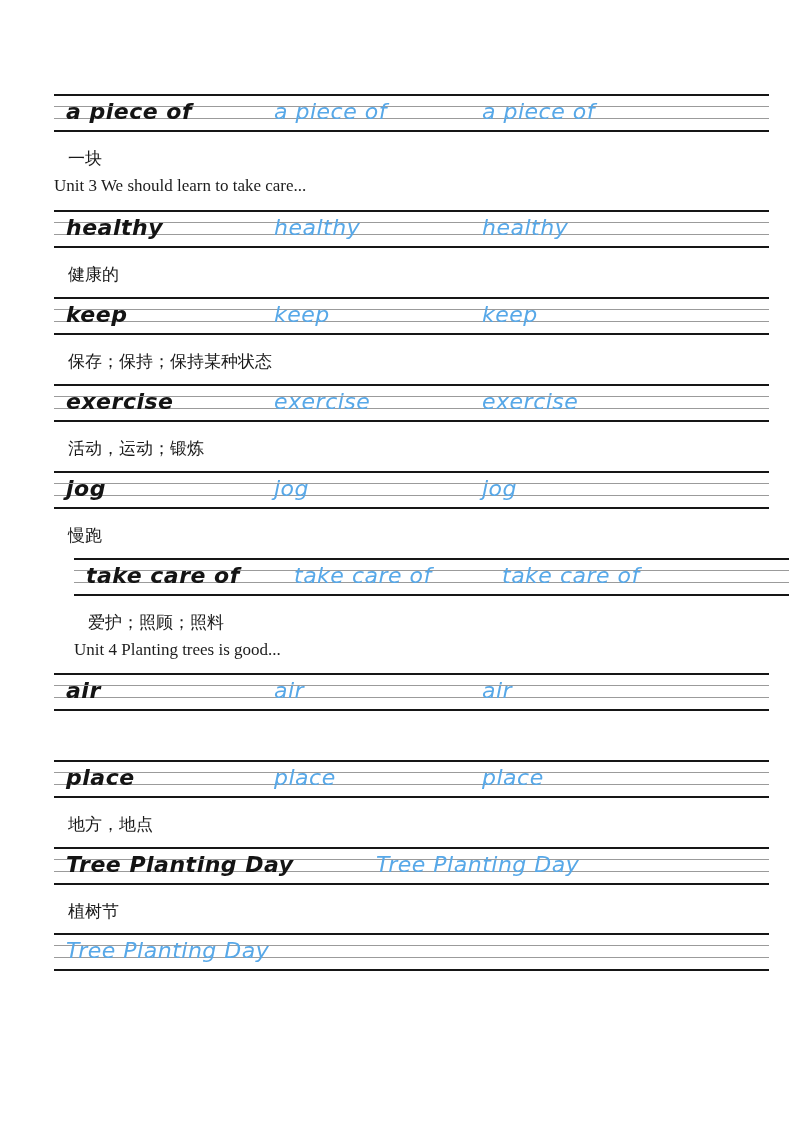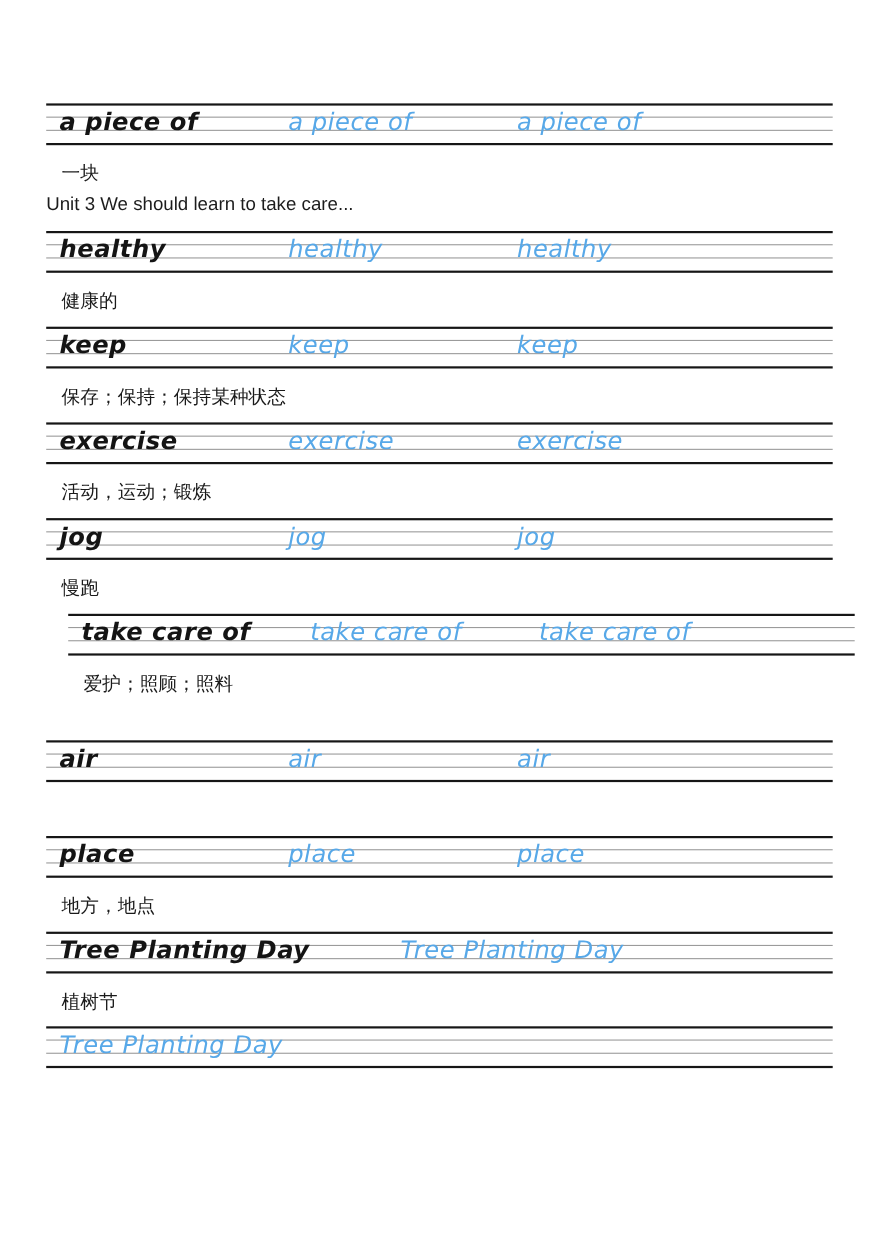--- a/index.html
+++ b/index.html
@@ -10,21 +10,21 @@
   .page {
     position: relative;
     width: 793px;
     height: 1122px;
     background: #ffffff;
     overflow: hidden;
     font-family: "DejaVu Sans", sans-serif;
   }
   .block {
     position: absolute;
-    left: 42px;
+    left: 54px;
     width: 715px;
     height: 37px;
   }
   .rule {
     position: absolute;
     left: 0;
     right: 0;
     height: 0;
     border-top: 2px solid #161616;
   }
@@ -64,21 +64,21 @@
     font-family: "DejaVu Serif", "Liberation Serif", serif;
   }
   .unit-header {
     position: absolute;
     top: 79px;
     left: 0;
     font-size: 17px;
     line-height: 26px;
     color: #1c1c1c;
     white-space: nowrap;
-    font-family: Liberation Sans, sans-serif;
+    font-family: Liberation Serif, serif;
   }
   .footer {
     position: absolute;
     top: 1092px;
     left: 0;
     width: 100%;
     text-align: center;
     font-size: 19px;
     letter-spacing: 10px;
     color: #111111;
@@ -142,20 +142,21 @@
     </div>
     <div class="block" style="top: 558px; margin-left: 20px;">
       <div class="rule t0"></div>
       <div class="rule t1 thin"></div>
       <div class="rule t2 thin"></div>
       <div class="rule t3"></div>
       <span class="word ink" style="left: 12px;">take care of</span>
       <span class="word trace" style="left: 220px;">take care of</span>
       <span class="word trace" style="left: 428px;">take care of</span>
       <div class="meaning">爱护；照顾；照料</div>
+      <div class="unit-header">Unit 4 Planting trees is good...</div>
     </div>
     <div class="block" style="top: 673px;">
       <div class="rule t0"></div>
       <div class="rule t1 thin"></div>
       <div class="rule t2 thin"></div>
       <div class="rule t3"></div>
       <span class="word ink" style="left: 12px;">air</span>
       <span class="word trace" style="left: 220px;">air</span>
       <span class="word trace" style="left: 428px;">air</span>
     </div>

